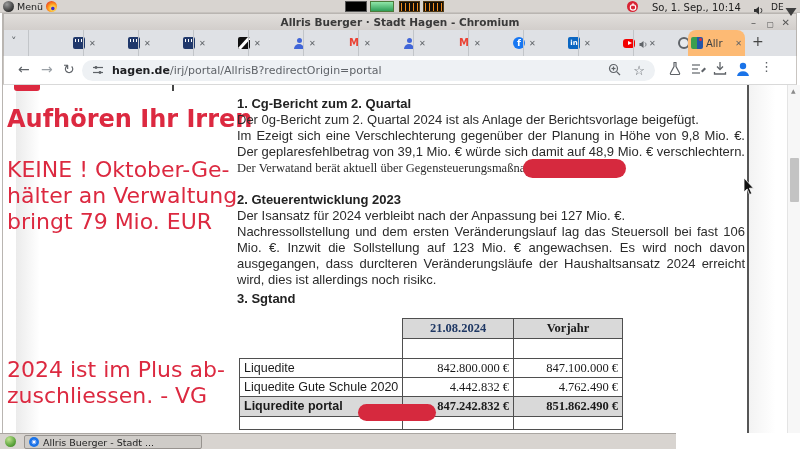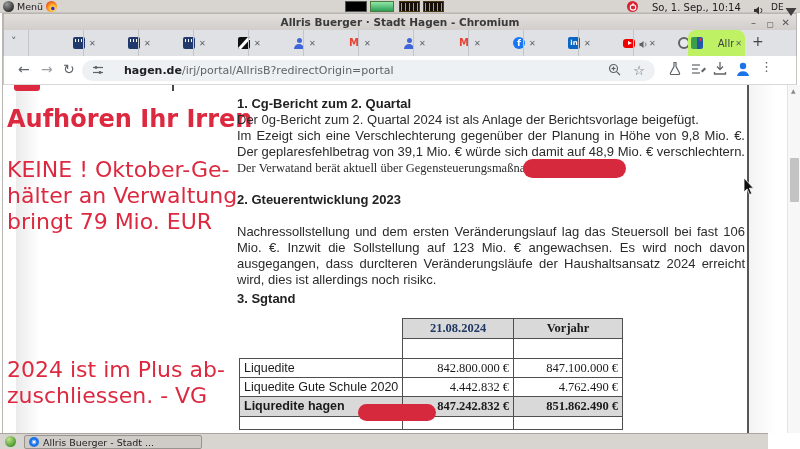--- a/index.html
+++ b/index.html
@@ -35,21 +35,21 @@
               text-align:center; font-size:10.5px; font-weight:bold; color:#3a3a3a; line-height:16px; z-index:25; }
   .win-btn { position:absolute; top:1px; font-size:10px; color:#555; font-weight:normal; }
   .wb-min { right:40px; } .wb-max { right:22px; font-size:8px; top:3px; } .wb-close { right:6px; }
 
   
   .tabstrip { position:absolute; left:3px; top:30px; width:794px; height:26px; background:#dfe1e5;
               border-left:1px solid #b9b5b1; border-right:1px solid #b9b5b1; z-index:24; }
   .tab-chevron { position:absolute; left:7px; top:5px; font-size:11px; color:#5f6368; }
   .tab { position:absolute; top:0; width:55px; height:26px; display:flex; align-items:center; padding:0 3px; }
   .tab:not(.active) { border-left:1px solid #c2c5c9;padding-left:44px; }
-  .tab.active { background:#bef264; border-radius:8px 8px 0 0; width:57px; z-index:2;text-align:right; }
+  .tab.active { background:#fdba74; border-radius:8px 8px 0 0; width:57px; z-index:2; }
   .fav { width:12px; height:12px; flex:none; margin-right:3px; position:relative; }
   .tlabel { font-size:10px; color:#3c4043; white-space:nowrap; overflow:hidden; flex:1; }
   .tclose { font-size:8px; color:#5f6368; margin-left:1px; flex:none; }
   .newtab { position:absolute; left:748px; top:3px; font-size:14px; color:#444; }
 
   .fav-allris { background:#20386b; border-radius:2px; }
   .fav-allris::after { content:''; position:absolute; left:2px; top:2px; width:8px; height:3px;
                        background:repeating-linear-gradient(90deg,#fff 0 1px, transparent 1px 3px); }
   .fav-maildark { background:#101010; border-radius:2px; overflow:hidden; }
   .fav-maildark::after { content:''; position:absolute; left:-2px; top:5px; width:16px; height:2.5px;
@@ -73,21 +73,21 @@
                              border-radius:50%; background:#e03131; }
   .audio-ind { margin-left:1px; flex:none; }
 
   
   .toolbar { position:absolute; left:3px; top:56px; width:794px; height:29px; background:#fff;
              border-left:1px solid #c9c5c1; border-right:1px solid #c9c5c1; border-bottom:1px solid #d9d9d9; z-index:23; }
   .nav-ico { position:absolute; top:5px; font-size:14px; color:#5f6368; }
   .nb { left:14px; } .nf { left:37px; color:#9aa0a6; } .nr { left:59px; }
   .omnibox { position:absolute; left:78px; top:4px; width:573px; height:21px; background:#eef1f4;
              border-radius:11px; display:flex; align-items:center; padding:0 10px; }
-  .url { font-size:11px; margin-left:20px; white-space:nowrap; overflow:hidden; }
+  .url { font-size:11px; margin-left:8px; white-space:nowrap; overflow:hidden; }
   .url .host { color:#202124; font-weight:bold; }
   .url .path { color:#5f6368; }
   .ob-spacer { flex:1; }
   .ob-ico { flex:none; margin-left:12px; color:#5f6368; }
   .star { font-size:13px; line-height:13px; }
   .tb-right { position:absolute; top:5px; color:#5f6368; }
   .flask { left:664px; } .sidepanel { left:687px; } .dl { left:709px; }
   .avatar { left:731px; top:4.5px; } .kebab { left:756px; top:3px; font-size:13px; }
 
   
@@ -130,21 +130,21 @@
   .hrow .tc, .srow .tc { height:21px; }
   .tot { background:#d9d9d9; font-weight:bold; height:21px; }
   .prow .tc { height:14px; }
 
   .blob { position:absolute; background:#d6293e; }
   .blob1 { left:520px; top:74px; width:103px; height:19px; border-radius:10px; }
   .blob2 { left:355px; top:319px; width:78px; height:17px; border-radius:9px; }
   .cursor { position:absolute; left:740px; top:93px; z-index:5; }
 
   
-  .taskbar { position:absolute; left:0; bottom:0; width:768px; height:16px; background:#d8d4d0;
+  .taskbar { position:absolute; left:0; bottom:0; width:676px; height:16px; background:#d8d4d0;
              border-top:1px solid #aaa6a2; z-index:30; }
   .tb-green { position:absolute; left:5px; top:2px; width:11px; height:11px; border-radius:50%;
               background:radial-gradient(circle at 35% 30%, #bfe38f, #57a038 65%, #3c7a24); }
   .task-btn { position:absolute; left:24px; top:1px; width:178px; height:14px; background:#cfccc8;
               border:1px solid #97938f; border-radius:2px; display:flex; align-items:center; padding:0 4px; gap:4px; }
   .chromium-ico { width:10px; height:10px; flex:none; border-radius:50%;
                   background:radial-gradient(circle, #fff 0 15%, #8ab4f8 18% 34%, #1a73e8 37% 100%); }
   .task-label { font-size:9.5px; color:#1f1f1f; white-space:nowrap; overflow:hidden; }
   .win-left-line { position:absolute; left:2px; top:13px; width:1px; height:420px; background:#b9b5b1; z-index:26; }
 </style>
@@ -339,21 +339,21 @@
 
     <div class="doc">
       <div class="doc-h h1">1. Cg-Bericht zum 2. Quartal</div>
       <div class="doc-p p1">
         <span>Der 0g-Bericht zum 2. Quartal 2024 ist als Anlage der Berichtsvorlage beigefügt.</span><br>
         <span>Im Ezeigt sich eine Verschlechterung gegenüber der Planung in Höhe von 9,8 Mio. €. Der geplaresfehlbetrag von 39,1 Mio. € würde sich damit auf 48,9 Mio. € verschlechtern.</span>
         <span class="serif">Der Verwatand berät aktuell über Gegensteuerungsmaßnahmen.</span>
       </div>
       <div class="doc-h h2">2. Gteuerentwicklung 2023</div>
       <div class="doc-p p2">
-        <br>
+        <span>Der Isansatz für 2024 verbleibt nach der Anpassung bei 127 Mio. €.</span><br>
         <span>Nachressollstellung und dem ersten Veränderungslauf lag das Steuersoll bei fast 106 Mio. €. Inzwit die Sollstellung auf 123 Mio. € angewachsen. Es wird noch davon ausgegangen, dass durclteren Veränderungsläufe der Haushaltsansatz 2024 erreicht wird, dies ist allerdings noch risikc.</span>
       </div>
       <div class="doc-h h3">3. Sgtand</div>
 
       <div class="vtable">
         <div class="trow hrow">
           <div class="tc c1 ghost"></div>
           <div class="tc c2 thead th-date">21.08.2024</div>
           <div class="tc c3 thead">Vorjahr</div>
         </div>
@@ -366,21 +366,21 @@
           <div class="tc c1">Liquedite</div>
           <div class="tc c2 num">842.800.000 €</div>
           <div class="tc c3 num">847.100.000 €</div>
         </div>
         <div class="trow">
           <div class="tc c1">Liquedite Gute Schule 2020</div>
           <div class="tc c2 num">4.442.832 €</div>
           <div class="tc c3 num">4.762.490 €</div>
         </div>
         <div class="trow">
-          <div class="tc c1 tot">Liquredite hagen</div>
+          <div class="tc c1 tot">Liquredite portal</div>
           <div class="tc c2 num tot">847.242.832 €</div>
           <div class="tc c3 num tot">851.862.490 €</div>
         </div>
         <div class="trow prow">
           <div class="tc c1"></div>
             <div class="tc c2"></div>
             <div class="tc c3"></div>
         </div>
       </div>
     </div>

